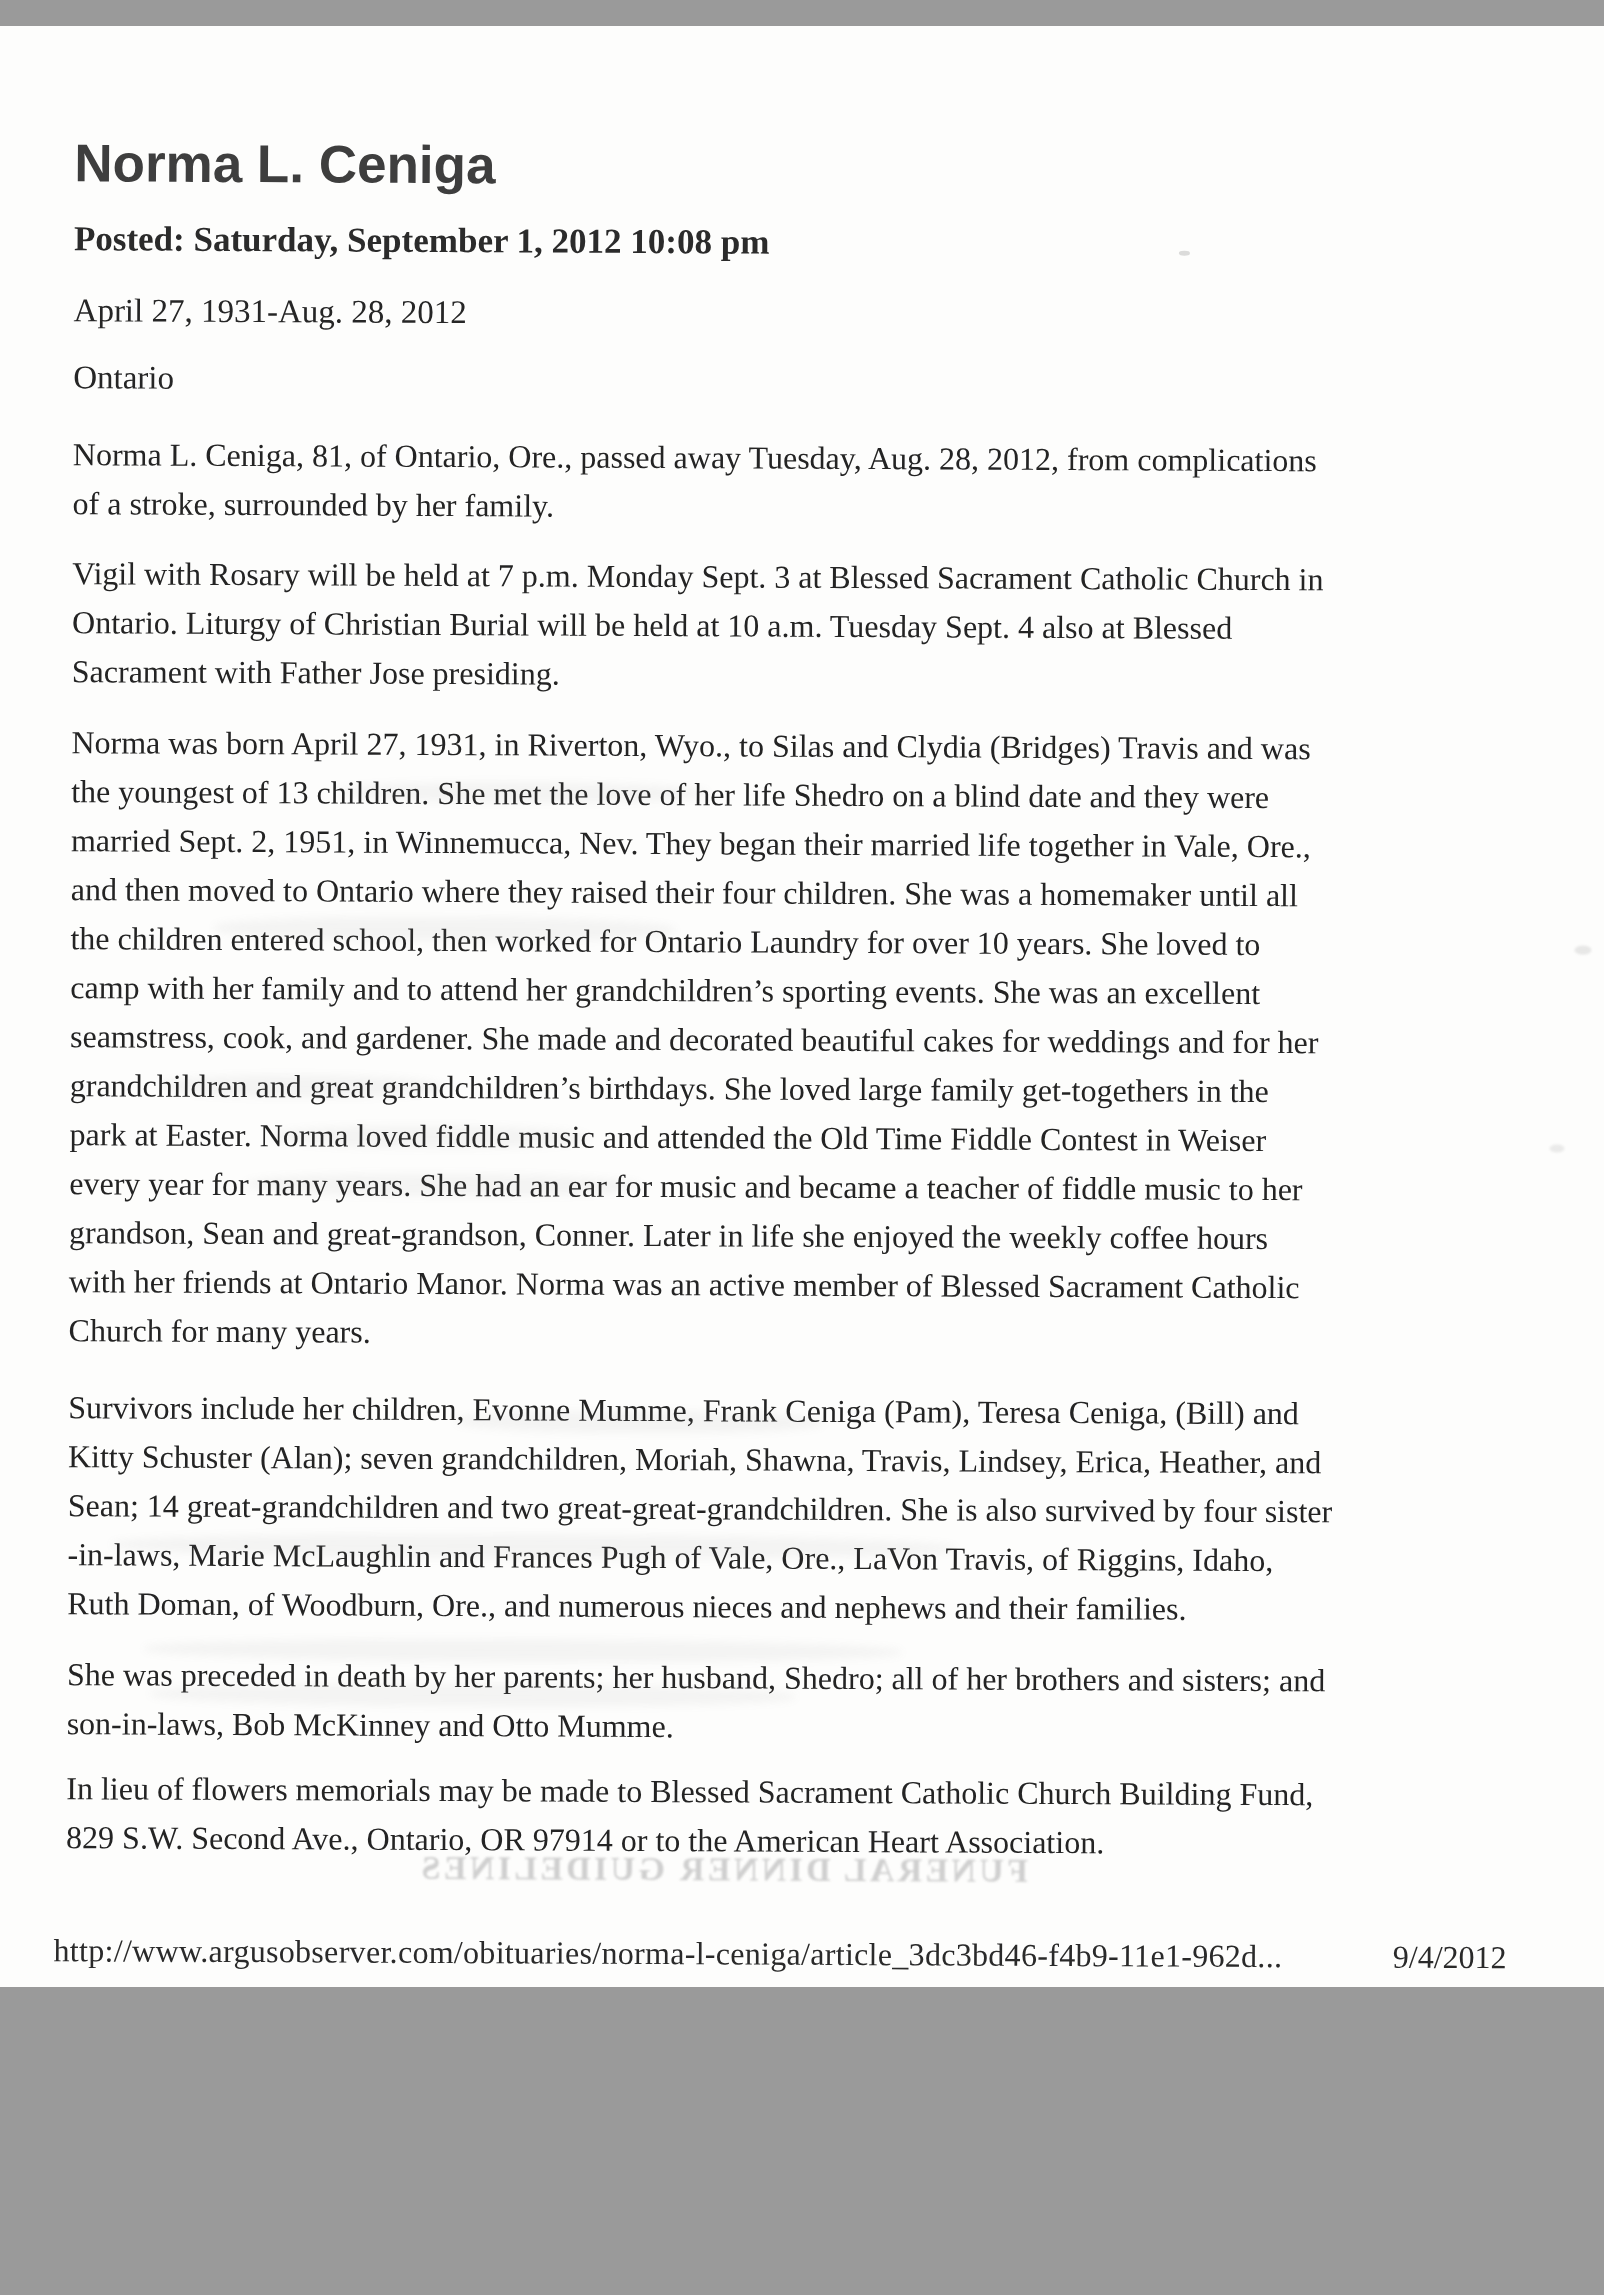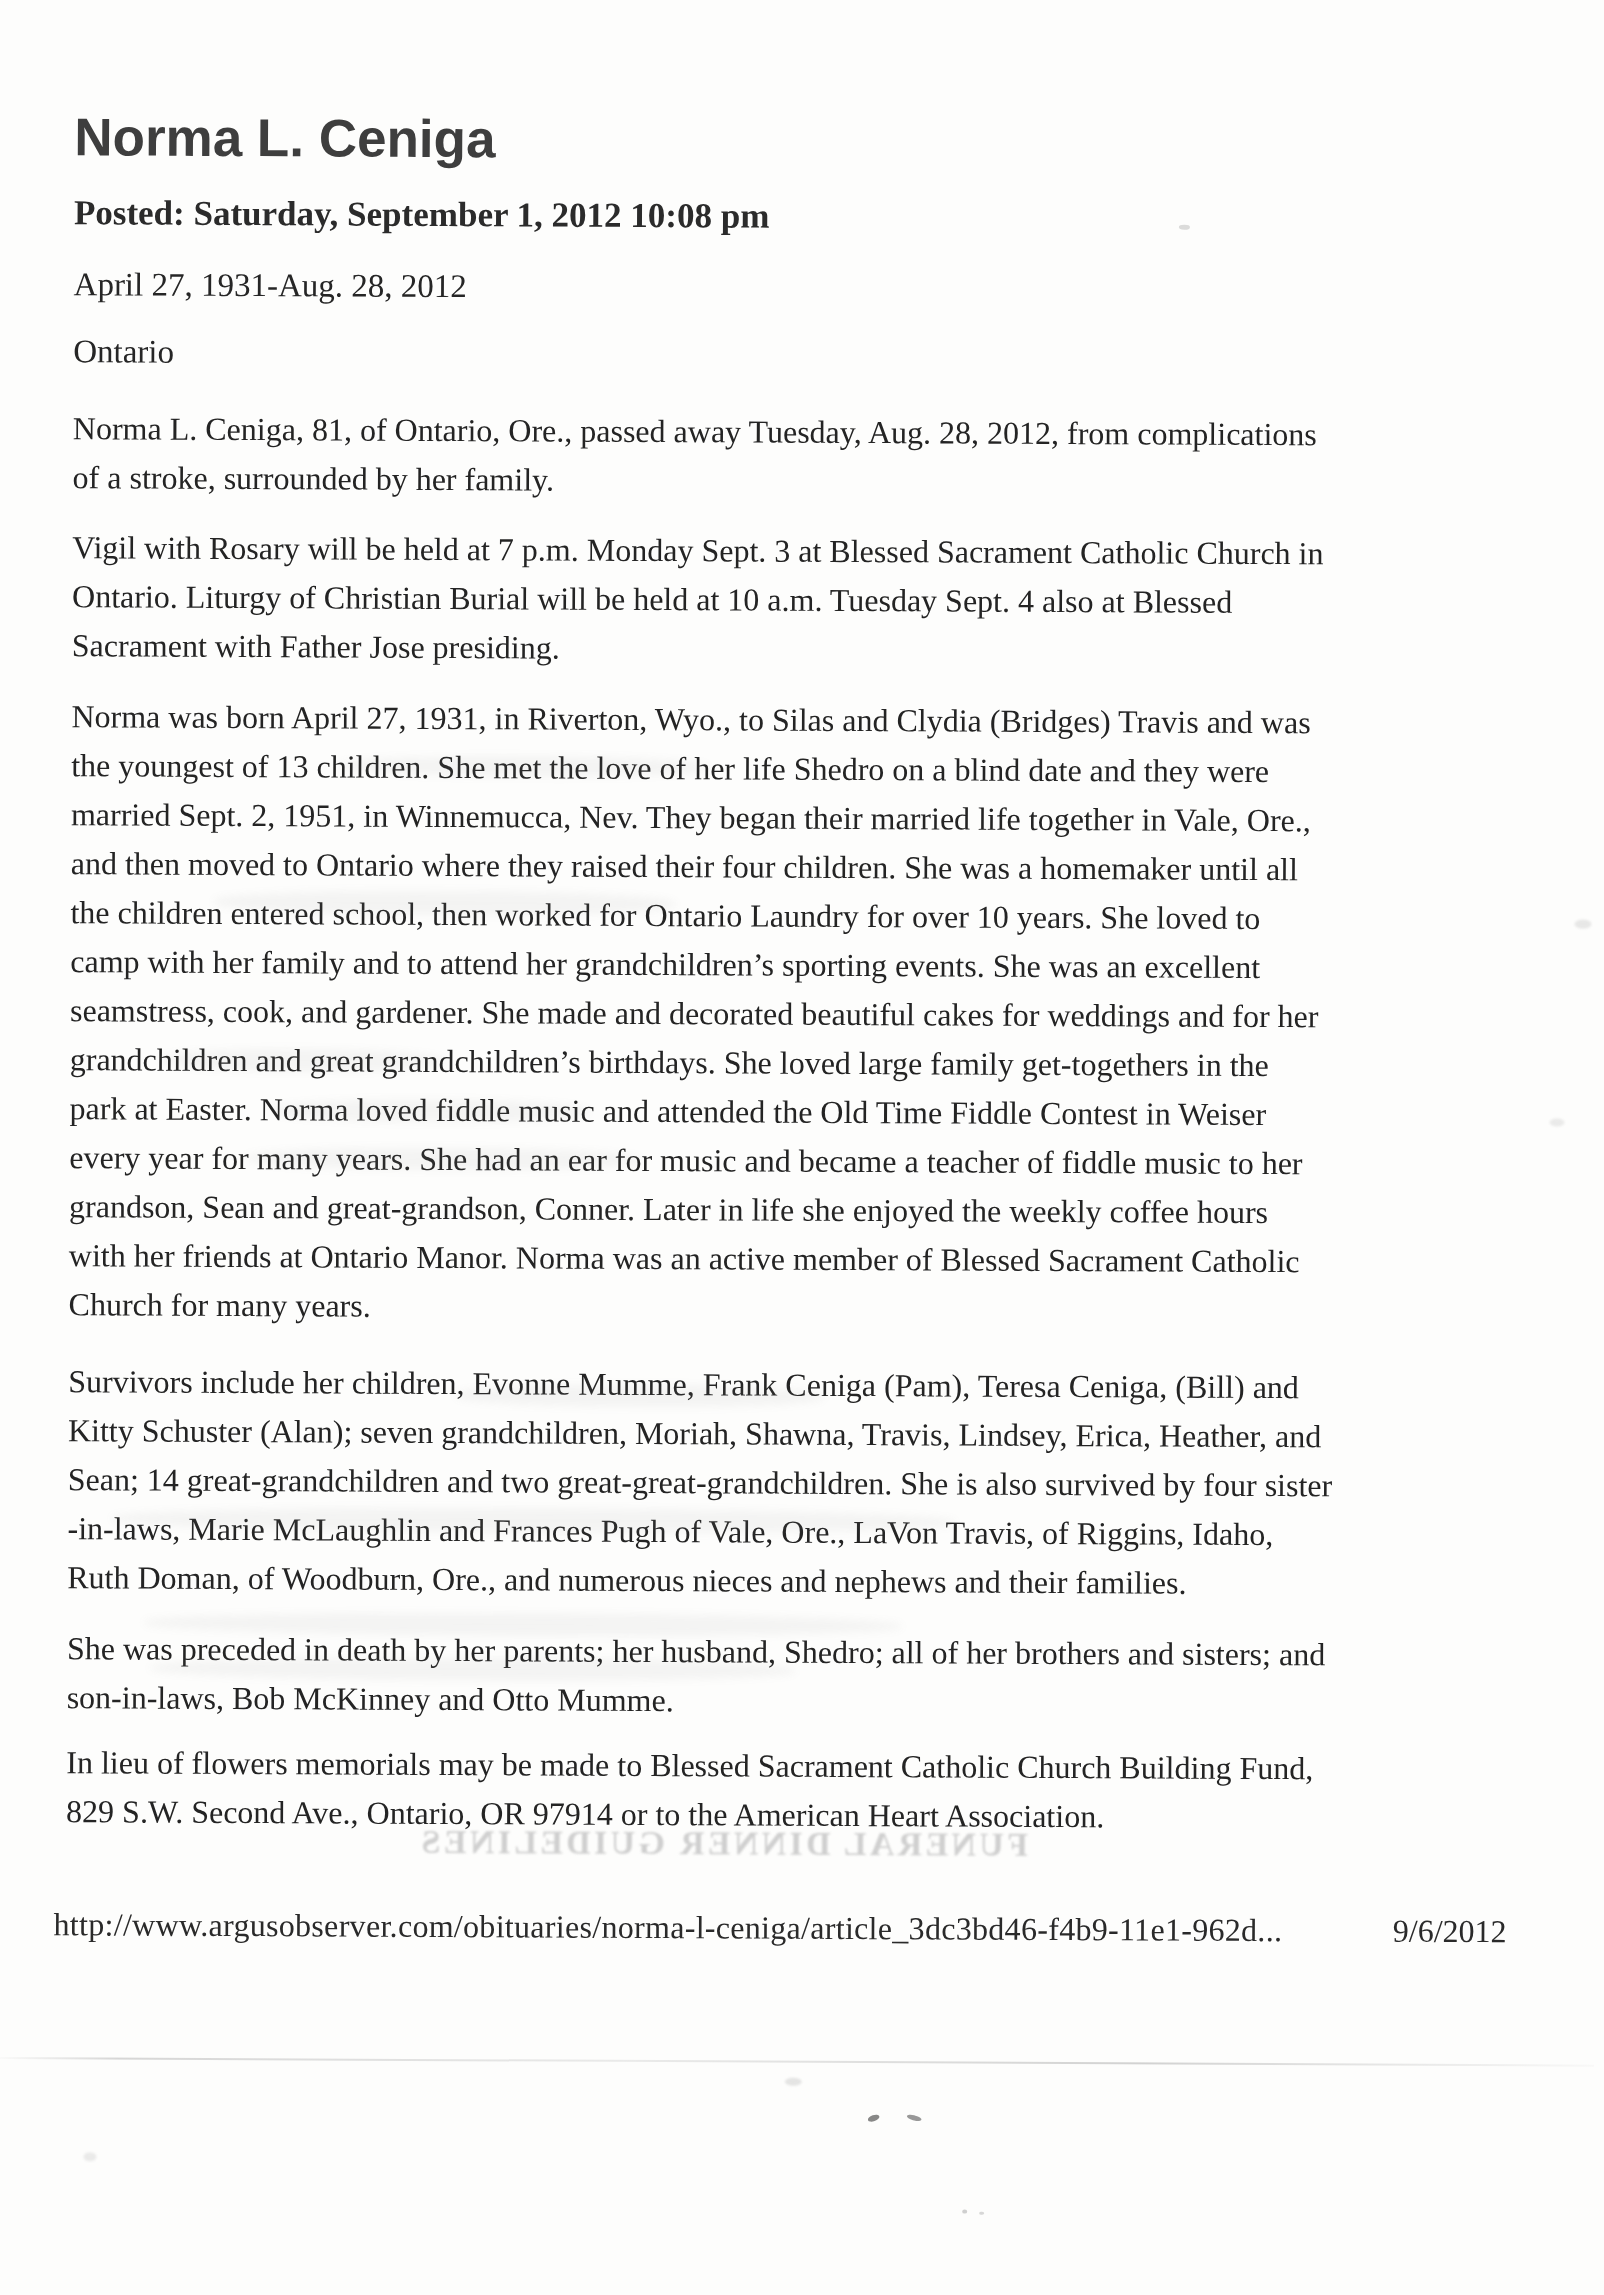--- a/index.html
+++ b/index.html
@@ -1,22 +1,23 @@
 <!DOCTYPE html>
 <html style="font-size:10.6px"><head>
 <meta charset="utf-8">
 <style>
   html,body { margin:0; padding:0; background:#9a9a9a; }
   .page {
     position:relative;
-    width:1604px; height:2295px;
+    width:1604px; height:1961px;
     background:#fdfdfc;
     overflow:hidden;
     font-family:"Liberation Serif", serif;
     color:#262626;
+    margin-top:26px;
   }
   .skew {
     position:absolute; inset:0;
     transform:rotate(0.28deg);
     transform-origin:40% 0;
   }
   .content { position:absolute; left:75px; right:84px; top:113px; }
 
   .title {
     margin:0;
@@ -138,18 +139,18 @@
     <div class="speck" style="top:1114px; left:1555px; width:14.5px; height:8px; opacity:.12; filter:blur(1.3px);"></div>
     <div class="speck" style="top:2114px; left:878px; width:12px; height:6px; opacity:.7; background:#555; transform:rotate(-20deg);"></div>
     <div class="speck" style="top:2114px; left:917px; width:14.5px; height:5.3px; opacity:.6; background:#555; transform:rotate(14deg);"></div>
     <div class="speck" style="top:2077px; left:795px; width:17px; height:8px; opacity:.16; filter:blur(1.3px);"></div>
     <div class="speck" style="top:2155px; left:94px; width:13px; height:9.2px; opacity:.12; filter:blur(1.3px);"></div>
     <div class="speck" style="top:2208px; left:973px; width:5.3px; height:4px; opacity:.3;"></div>
     <div class="speck" style="top:2210px; left:990px; width:4.6px; height:3.3px; opacity:.25;"></div>
 
     <div class="footer">
       <span class="url">http://www.argusobserver.com/obituaries/norma-l-ceniga/article_3dc3bd46-f4b9-11e1-962d...</span>
-      <span class="print-date">9/6/2012</span>
+      <span class="print-date">9/4/2012</span>
     </div>
 
   </div>
 </div>
 
 
 </body></html>

